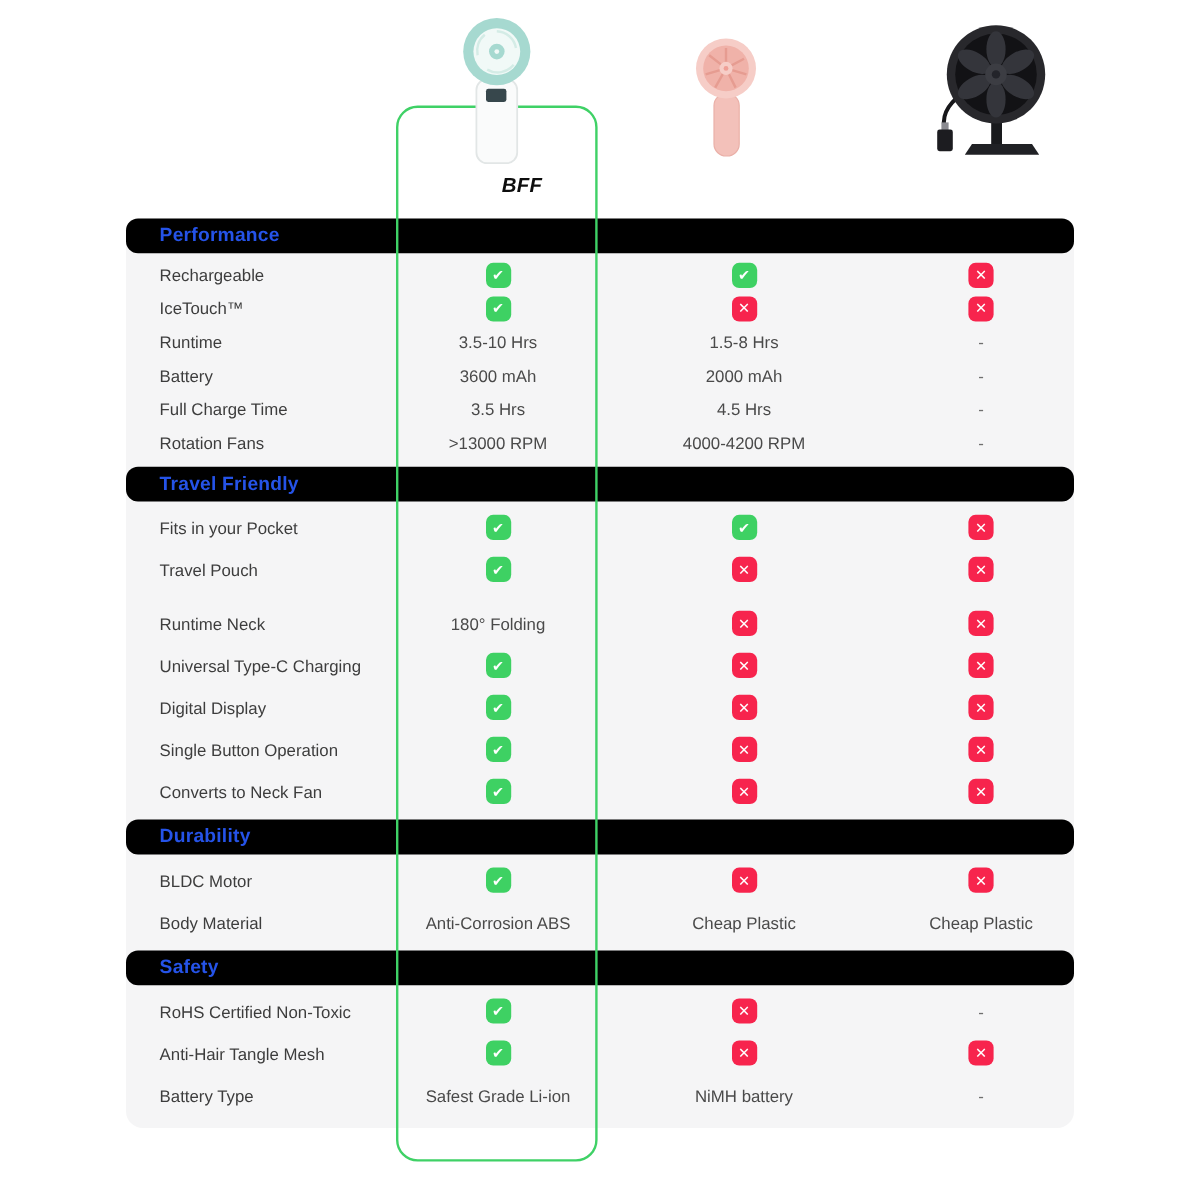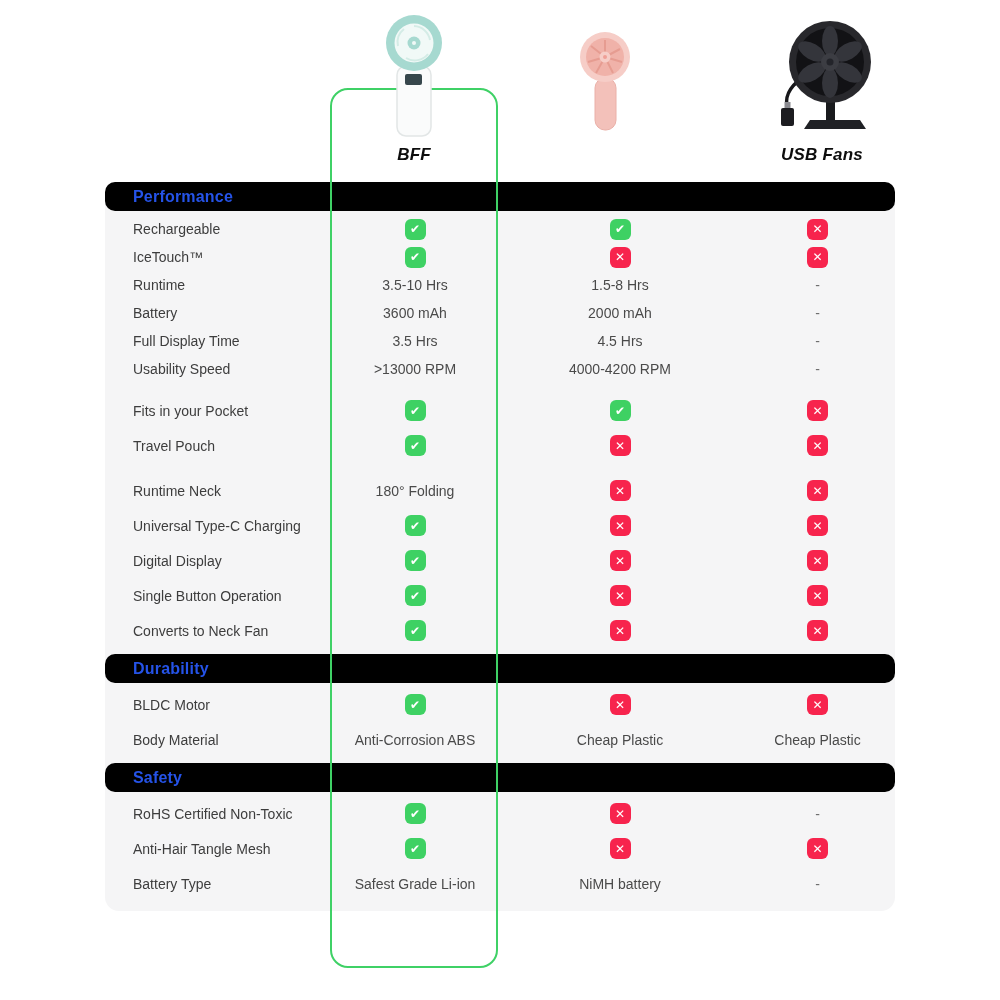--- a/index.html
+++ b/index.html
@@ -15,21 +15,21 @@
     background:transparent;
   }
   
   .product { position:absolute; z-index:4; }
   .product-bff  { left:368px; top:14px; }
   .product-pink { left:565px; top:30px; }
   .product-usb  { left:764px; top:16px; }
   
   .col-header {
     position:absolute; top:145px; font-size:17px; font-weight:bold; font-style:italic;
-    color:#0d0d0d; text-align:center; z-index:4; letter-spacing:0.2px;
+    color:#0d0d0d; text-align:center; z-index:4; letter-spacing:0.2px;margin-left:21px;
   }
   .col-header-bff   { left:330px; width:168px; }
   .col-header-other { left:505px; width:230px; }
   .col-header-usb   { left:707px; width:230px; }
   
   .table {
     position:absolute; left:105px; top:182px; width:790px;
     background:#f5f5f6; border-radius:14px; z-index:1; padding-bottom:4px;
   }
   .section-bar {
@@ -116,21 +116,20 @@
         <ellipse cx="66" cy="25" rx="8" ry="15" transform="rotate(180 66 46)"></ellipse>
         <ellipse cx="66" cy="25" rx="8" ry="15" transform="rotate(240 66 46)"></ellipse>
         <ellipse cx="66" cy="25" rx="8" ry="15" transform="rotate(300 66 46)"></ellipse>
       </g>
       <circle cx="66" cy="46" r="9" fill="#3c3d43"></circle>
       <circle cx="66" cy="46" r="3.5" fill="#23242a"></circle>
     </svg>
   </div>
 
   <div class="col-header col-header-bff">BFF</div>
-  <div class="col-header col-header-usb">USB Fans</div>
 
   <div class="table" id="table">
       <div class="section-bar">
         <div class="section-title">Performance</div>
       </div>
       <div class="rows sec-0">
         <div class="row">
           <div class="row-label">Rechargeable</div>
           <div class="cell">
             <div class="badge badge-check">✔</div>
@@ -172,43 +171,46 @@
             <div class="cell-text">3600 mAh</div>
           </div>
           <div class="cell">
             <div class="cell-text">2000 mAh</div>
           </div>
           <div class="cell">
             <div class="dash">-</div>
           </div>
         </div>
         <div class="row">
-          <div class="row-label">Full Display Time</div>
+          <div class="row-label">Full Charge Time</div>
           <div class="cell">
             <div class="cell-text">3.5 Hrs</div>
           </div>
           <div class="cell">
             <div class="cell-text">4.5 Hrs</div>
           </div>
           <div class="cell">
             <div class="dash">-</div>
           </div>
         </div>
         <div class="row">
-          <div class="row-label">Usability Speed</div>
+          <div class="row-label">Rotation Fans</div>
           <div class="cell">
             <div class="cell-text">&gt;13000 RPM</div>
           </div>
           <div class="cell">
             <div class="cell-text">4000-4200 RPM</div>
           </div>
           <div class="cell">
             <div class="dash">-</div>
           </div>
         </div>
+      </div>
+      <div class="section-bar">
+        <div class="section-title">Travel Friendly</div>
       </div>
       <div class="rows sec-1">
         <div class="row">
           <div class="row-label">Fits in your Pocket</div>
           <div class="cell">
             <div class="badge badge-check">✔</div>
           </div>
           <div class="cell">
             <div class="badge badge-check">✔</div>
           </div>

